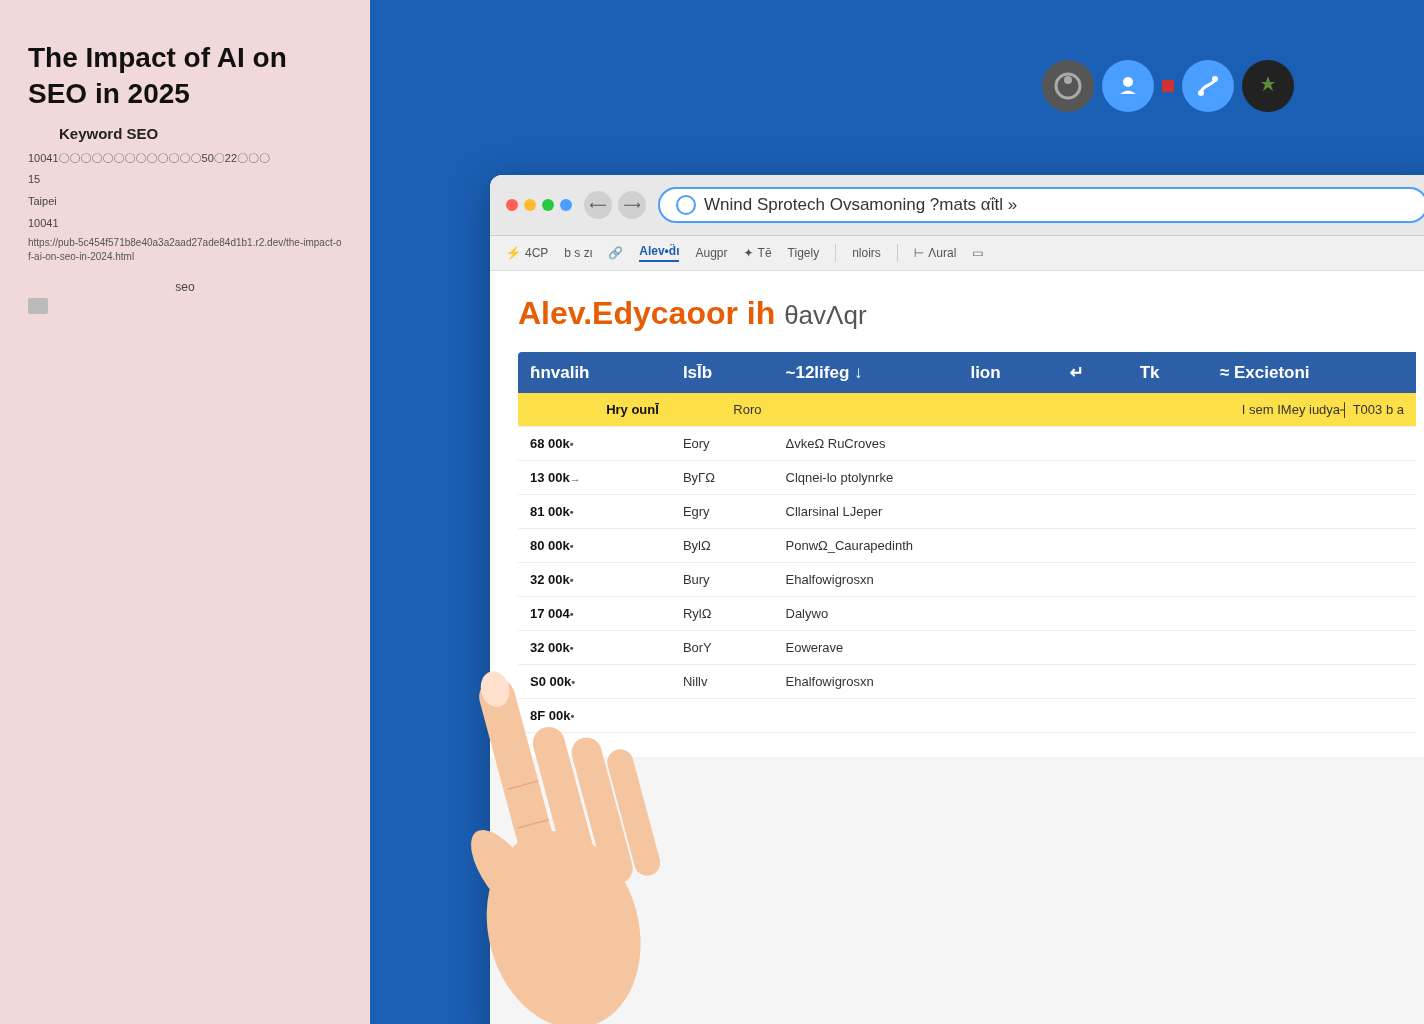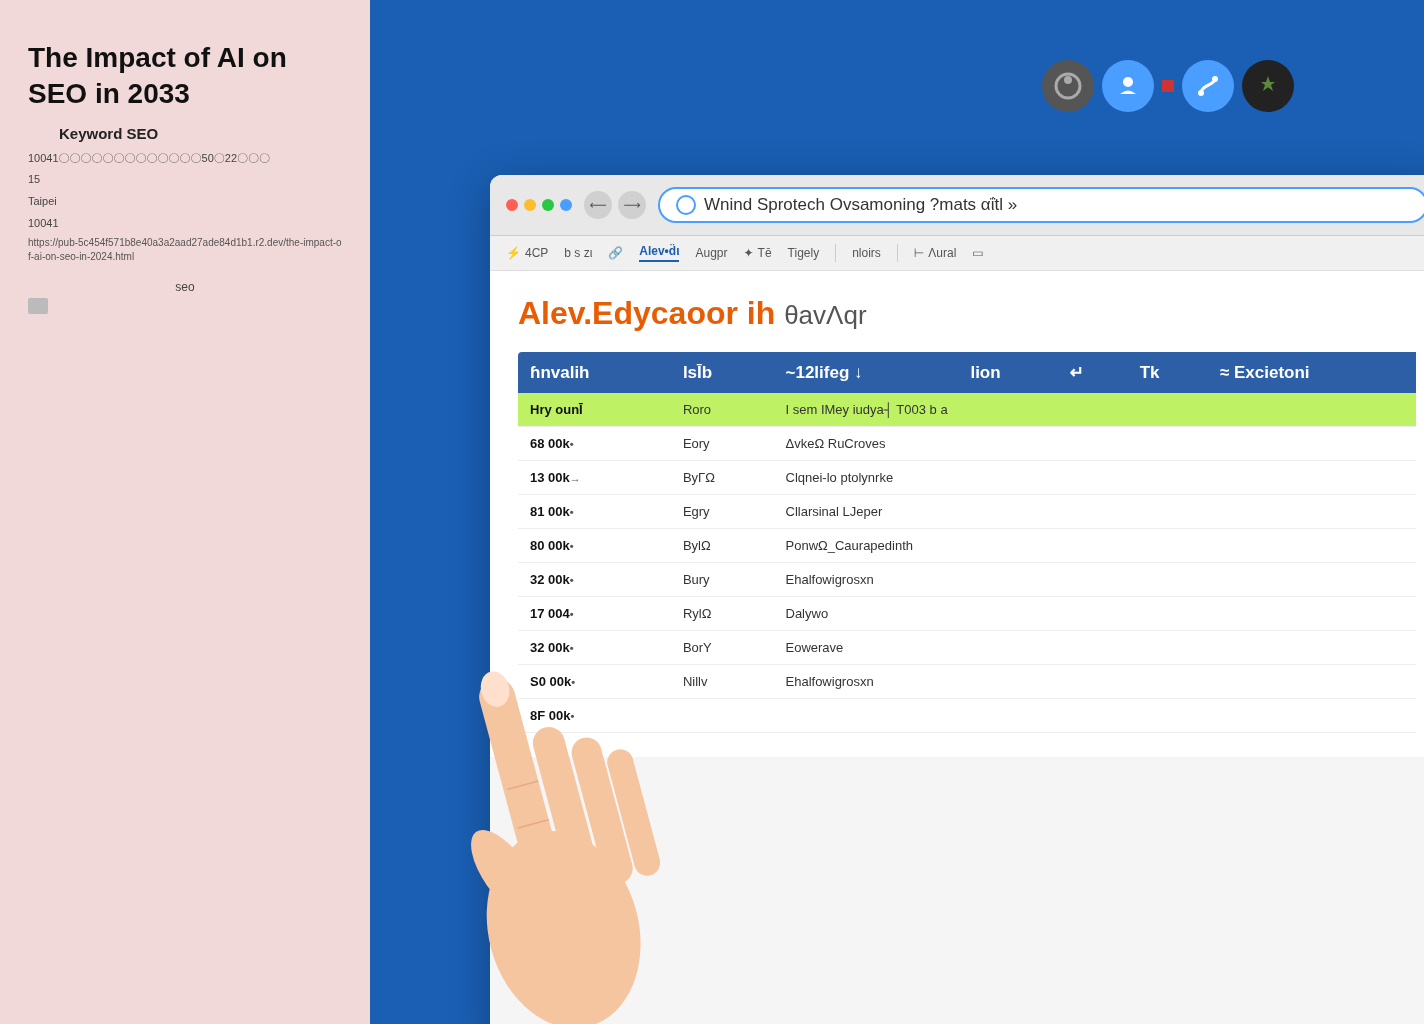--- a/index.html
+++ b/index.html
@@ -302,21 +302,21 @@
       color: #1a5fb4;
       font-weight: 600;
       border-bottom: 2px solid #1a5fb4;
       padding-bottom: 2px;
     }
   </style>
 </head>
 <body>
 
 <div class="sidebar">
-  <h1 class="sidebar-title">The Impact of AI on SEO in 2033</h1>
+  <h1 class="sidebar-title">The Impact of AI on SEO in 2025</h1>
   <p class="sidebar-subtitle">Keyword SEO</p>
   <p class="sidebar-meta">10041〇〇〇〇〇〇〇〇〇〇〇〇〇50〇22〇〇〇</p>
   <p class="sidebar-meta">15</p>
   <p class="sidebar-meta">Taipei</p>
   <p class="sidebar-meta">10041</p>
   <p class="sidebar-url">https://pub-5c454f571b8e40a3a2aad27ade84d1b1.r2.dev/the-impact-of-ai-on-seo-in-2024.html</p>
   <p class="sidebar-tag">seo</p>
   <span class="sidebar-icon"></span>
 </div>
 
@@ -425,21 +425,21 @@
             <th>ɦnvalih</th>
             <th>lsĪb</th>
             <th>~12lifeg ↓</th>
             <th>lion</th>
             <th>↵</th>
             <th>Tk</th>
             <th>≈ Excietoni</th>
           </tr>
         </thead>
         <tbody id="table-body">
-        <tr style="background: #bef264; font-size: 11px; color: rgb(85, 85, 85);">
+        <tr style="background: #fde047; font-size: 11px; color: rgb(85, 85, 85); text-align: right;">
   <td>Hry ounĪ</td>
   <td>Roro</td>
   <td colspan="5">I sem IMey iudya┤ T003 b a</td>
 </tr>
             <tr>
     <td><strong>68 00k</strong><span class="td-arrow">•</span></td>
     <td>Eory</td>
     <td colspan="2">ΔvkeΩ RuCroves</td>
     <td></td>
     <td></td>

